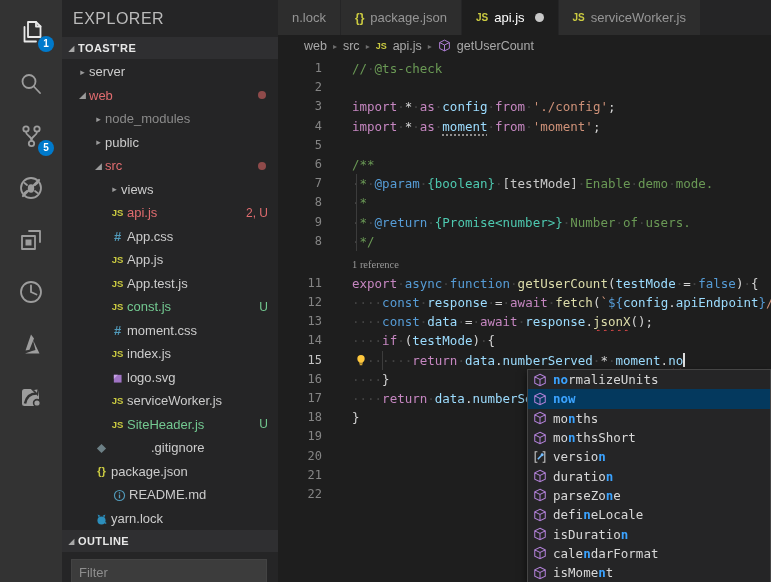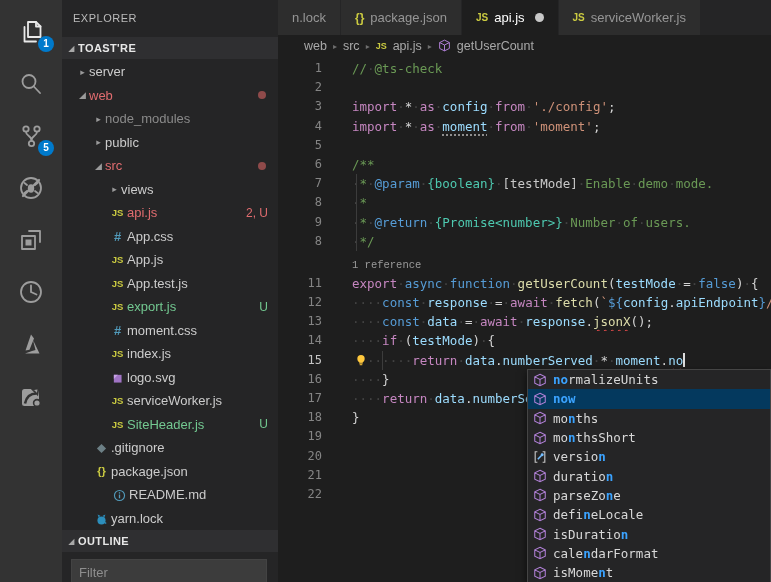--- a/index.html
+++ b/index.html
@@ -9,21 +9,21 @@
   
   .activitybar{width:62px;background:#333333;flex:none;display:flex;flex-direction:column;padding-top:6px;box-sizing:border-box;}
   .ab-item{position:relative;height:52px;display:flex;align-items:center;justify-content:center;color:#9d9d9d;cursor:pointer;}
   .ab-item.active{color:#e9e9e9;}
   .ab-ic svg{width:28px;height:28px;display:block;}
   .ab-badge{position:absolute;right:8px;bottom:6px;background:#007acc;color:#fff;border-radius:50%;
             width:16px;height:16px;font-size:10px;line-height:16px;text-align:center;font-weight:bold;}
 
   
   .sidebar{width:216px;background:#252526;flex:none;display:flex;flex-direction:column;overflow:hidden;}
-  .sidebar-title{height:37px;line-height:37px;padding-left:11px;font-size:11px;letter-spacing:.5px;color:#bbbbbb;flex:none;}
+  .sidebar-title{height:37px;line-height:37px;padding-left:11px;font-size:16px;letter-spacing:.5px;color:#bbbbbb;flex:none;}
   .section-header{height:22px;background:#2f2f31;display:flex;align-items:center;font-size:11px;font-weight:bold;
                   color:#e7e7e7;letter-spacing:.4px;padding-left:3px;flex:none;cursor:pointer;}
   .twisty{width:13px;font-size:8px;color:#a8a8a8;text-align:center;flex:none;font-family:"DejaVu Sans",sans-serif;}
   .tree{flex:none;padding-top:1px;}
   .trow{height:23.5px;display:flex;align-items:center;color:#cccccc;cursor:pointer;}
   .trow .twisty{font-size:9px;color:#9a9a9a;}
   .trow.red{color:#e06c6f;}
   .trow.green{color:#73c991;}
   .trow.dim{color:#8a8a8a;}
   .ficon{width:19px;flex:none;text-align:center;font-weight:bold;}
@@ -62,21 +62,21 @@
   .num{width:44px;text-align:right;color:#858585;flex:none;font-size:12px;}
   .num.cur{color:#c6c6c6;}
   .lmargin{width:30px;flex:none;}
   .code{flex:1;white-space:pre;overflow:hidden;color:#d4d4d4;}
   .ws{color:rgba(255,255,255,0.16);}
   .tk-c{color:#6a9955;margin-top:36px;}.tk-k{color:#c586c0;}.tk-b{color:#569cd6;}.tk-v{color:#9cdcfe;}
   .tk-f{color:#dcdcaa;}.tk-s{color:#ce9178;}.tk-t{color:#4ec9b0;}.tk-g{color:#c8c8c8;}.tk-w{color:#d4d4d4;}
   .err{text-decoration:underline wavy #f14c4c;text-decoration-thickness:1px;text-underline-offset:3px;}
   .dots{text-decoration:underline dotted #8e8e8e;text-decoration-thickness:2px;text-underline-offset:4px;}
   .cursor{display:inline-block;width:2px;height:14px;background:#dddddd;vertical-align:-2px;}
-  .codelens{height:23px;box-sizing:border-box;padding:7px 0 0 74px;font-family:Liberation Mono, monospace;
+  .codelens{height:23px;box-sizing:border-box;padding:7px 0 0 74px;font-family:Liberation Serif, serif;
             font-size:10.5px;color:#999999;line-height:14px;cursor:pointer;}
   .bulb{position:absolute;left:76px;top:2px;width:15px;height:15px;background:#1e1e1e;z-index:2;cursor:pointer;}
   .bulb svg{width:14px;height:14px;display:block;}
   .guide{position:absolute;top:0;bottom:0;border-left:1px solid #3c3c3c;}
 
   
   .suggest{position:absolute;left:249px;top:369px;width:242px;height:213px;overflow:hidden;background:#252526;
            border:1px solid #454545;box-shadow:0 3px 8px rgba(0,0,0,.6);z-index:5;
            font-family:"DejaVu Sans Mono",monospace;font-size:12.5px;}
   .sg-row{height:19.3px;display:flex;align-items:center;gap:5px;padding-left:4px;color:#d8d8d8;cursor:pointer;}
@@ -212,21 +212,21 @@
         <div class="trow" style="padding-left: 46px;">
           <span class="ficon js">JS</span>
           <span class="tlabel">App.js</span>
         </div>
         <div class="trow" style="padding-left: 46px;">
           <span class="ficon js">JS</span>
           <span class="tlabel">App.test.js</span>
         </div>
         <div class="trow green" style="padding-left: 46px;">
           <span class="ficon js">JS</span>
-          <span class="tlabel">export.js</span>
+          <span class="tlabel">const.js</span>
           <span class="badge-txt">U</span>
         </div>
         <div class="trow" style="padding-left: 46px;">
           <span class="ficon css">#</span>
           <span class="tlabel">moment.css</span>
         </div>
         <div class="trow" style="padding-left: 46px;">
           <span class="ficon js">JS</span>
           <span class="tlabel">index.js</span>
         </div>
@@ -239,21 +239,21 @@
         </div>
         <div class="trow" style="padding-left: 46px;">
           <span class="ficon js">JS</span>
           <span class="tlabel">serviceWorker.js</span>
         </div>
         <div class="trow green" style="padding-left: 46px;">
           <span class="ficon js">JS</span>
           <span class="tlabel">SiteHeader.js</span>
           <span class="badge-txt">U</span>
         </div>
-        <div class="trow" style="padding-left: 30px;">
+        <div class="trow" style="padding-left: 30px; gap: 40px;">
           <span class="ficon git"><svg viewBox="0 0 16 16">
               <rect x="4" y="4" width="8" height="8" fill="#6d8086" transform="rotate(45 8 8)"></rect>
             </svg></span>
           <span class="tlabel">.gitignore</span>
         </div>
         <div class="trow" style="padding-left: 30px;">
           <span class="ficon json">{}</span>
           <span class="tlabel">package.json</span>
         </div>
         <div class="trow" style="padding-left: 48px;">

